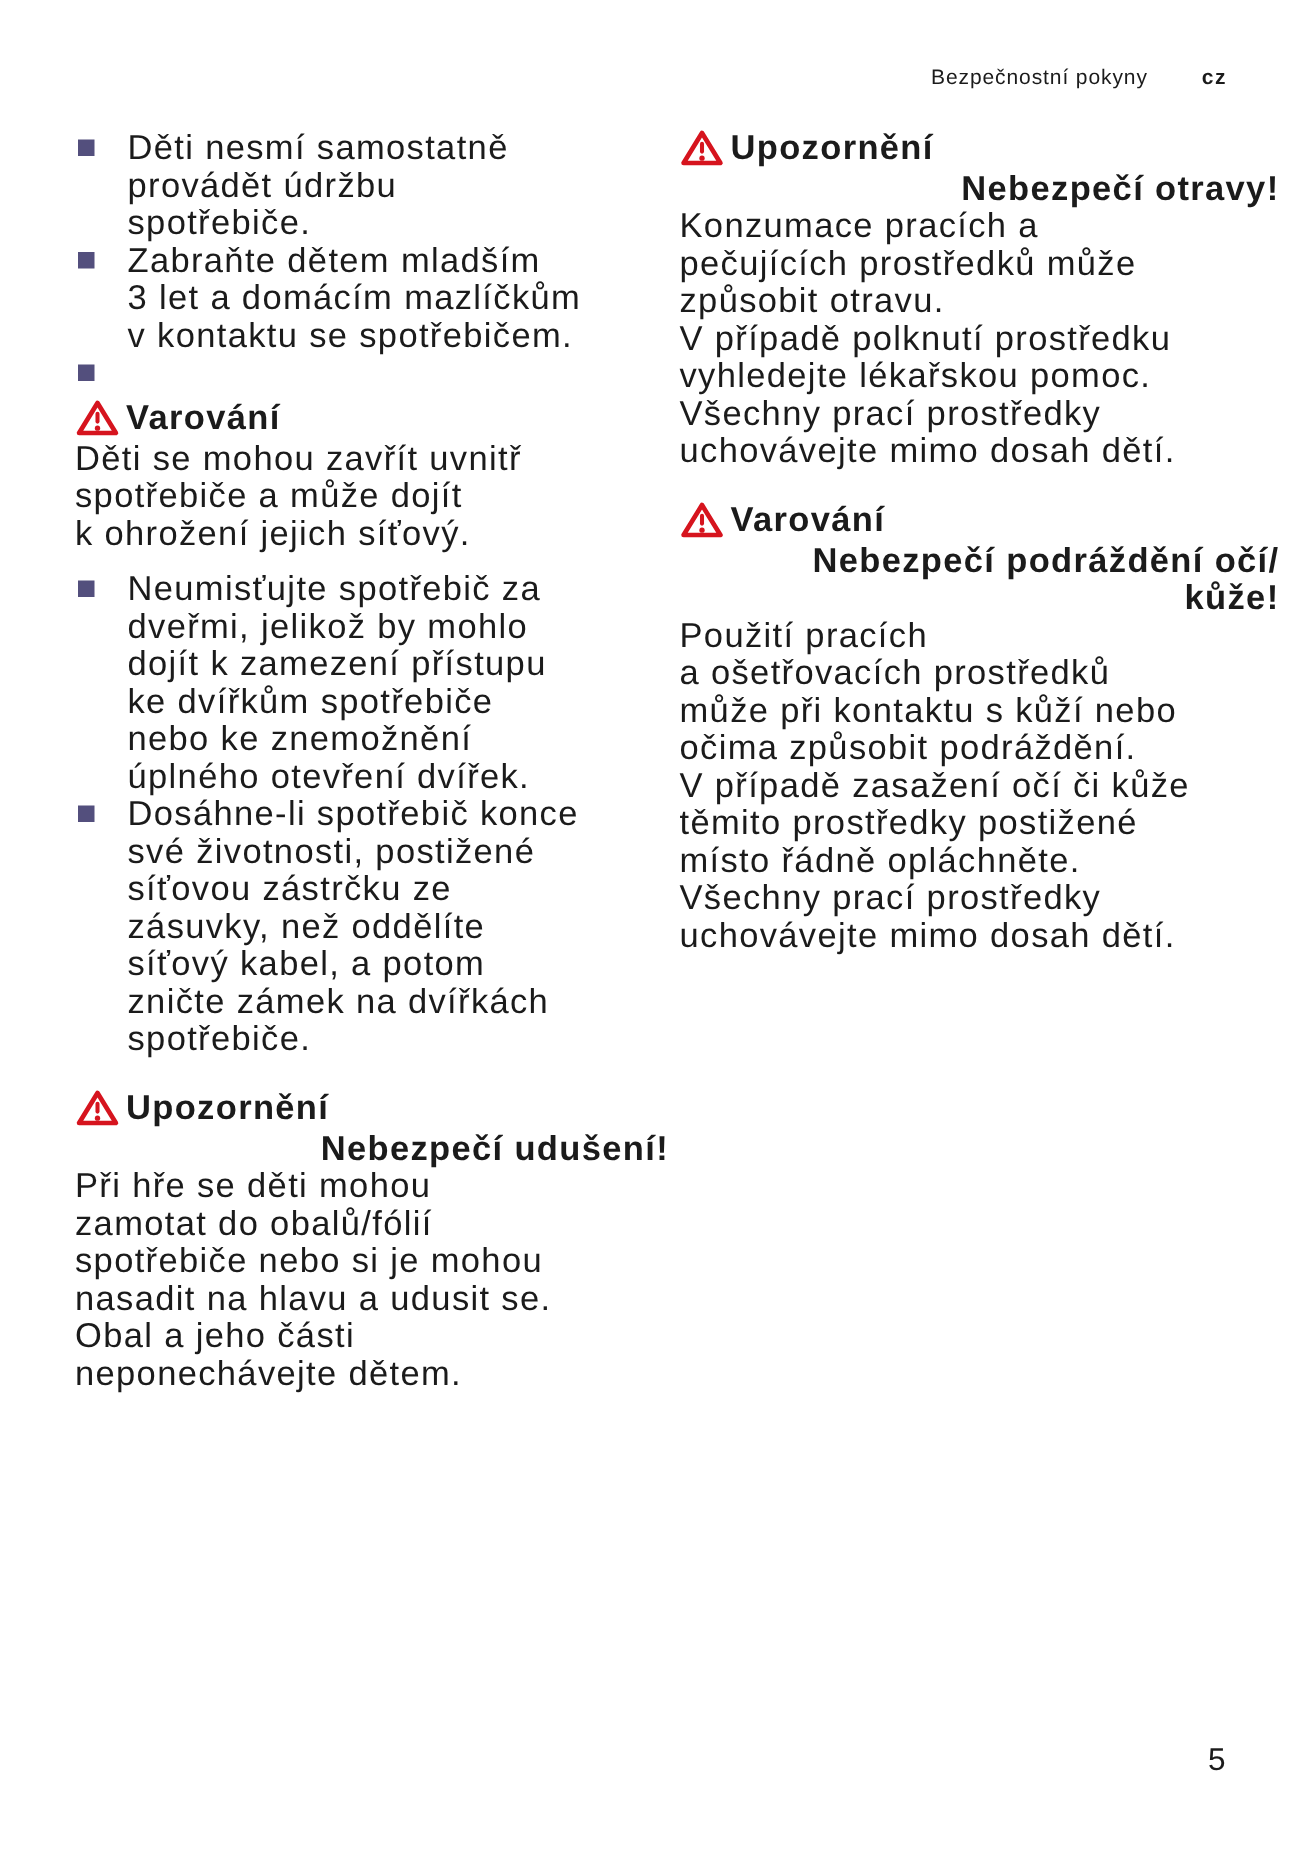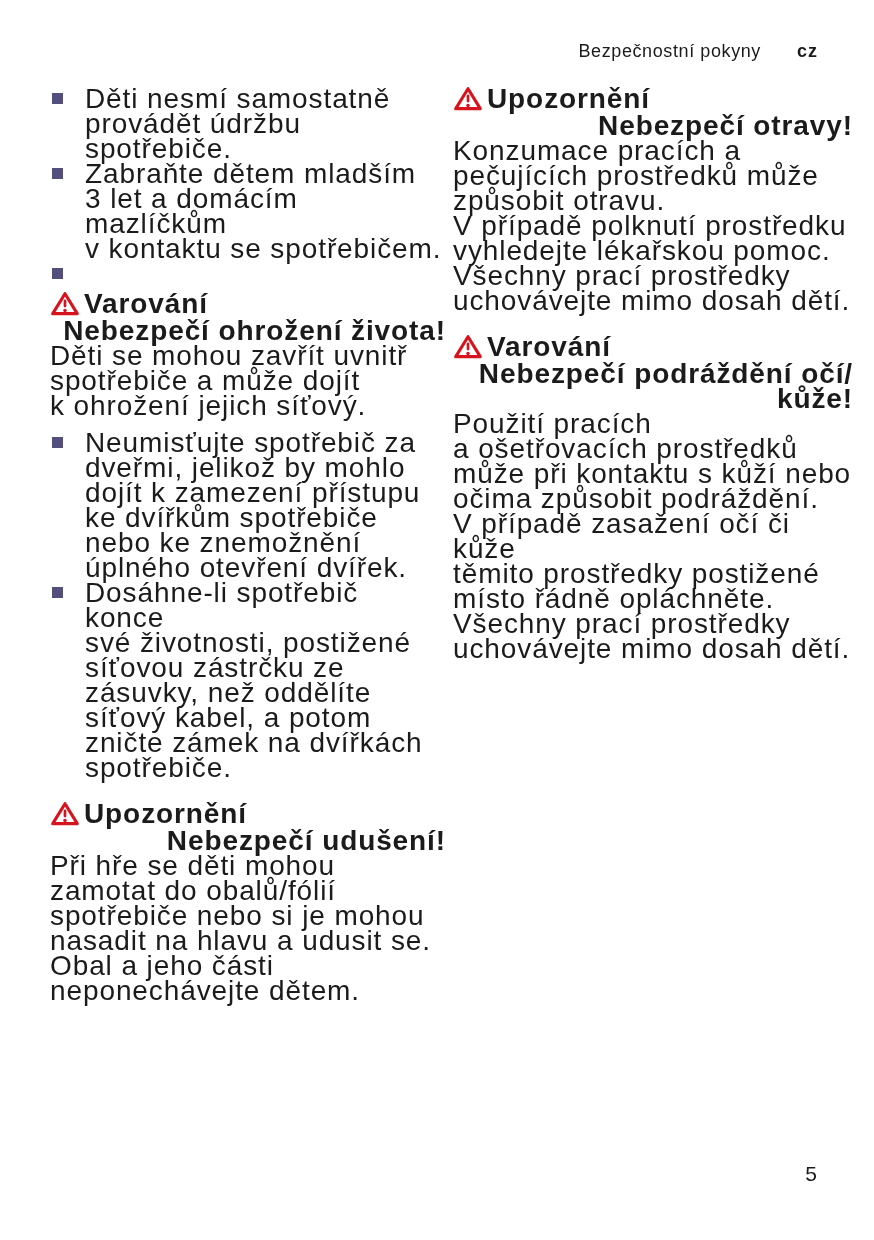--- a/index.html
+++ b/index.html
@@ -6,28 +6,28 @@
   body {
     width: 874px; height: 1240px;
     background: #ffffff;
     font-family: "Liberation Sans", "DejaVu Sans", sans-serif;
     color: #1b1b1b;
     position: relative;
     overflow: hidden;
   }
   .header {
     position: absolute; top: 40px; right: 56px;
-    font-size: 18px; line-height: 22px;
+    font-size: 14px; line-height: 22px;
     display: flex; align-items: flex-end;
     letter-spacing: 0.6px;
   }
   .header .lang { font-weight: bold; margin-left: 36px; letter-spacing: 1px; }
   .col {
     position: absolute; top: 86px;
-    font-size: 28px; line-height: 25px;
+    font-size: 23px; line-height: 25px;
     letter-spacing: 0.9px;
   }
   .col-left  { left: 50px;  width: 396px; }
   .col-right { left: 453px; width: 400px; }
   .li { display: flex; align-items: flex-start; }
   .bullet {
     flex: 0 0 auto;
     width: 11px; height: 11px;
     background: #534f7d;
     margin: 7px 22px 0 2px;
@@ -76,21 +76,20 @@
 
   <div class="warn">
     <div class="warn-head">
       <svg class="tri" viewBox="0 0 28 25" aria-hidden="true">
         <path d="M14 2.6 L25.8 21.8 L2.2 21.8 Z" fill="#ffffff" stroke="#d6141e" stroke-width="3" stroke-linejoin="round"></path>
         <rect x="12.7" y="8.2" width="2.6" height="7.6" rx="1.3" fill="#d6141e"></rect>
         <circle cx="14" cy="18.7" r="1.7" fill="#d6141e"></circle>
       </svg>
       <span class="warn-title">Varování</span>
     </div>
-    <div class="warn-sub">Nebezpečí ohrožení života!</div>
     <div class="warn-body">Děti se mohou zavřít uvnitř
 spotřebiče a může dojít
 k ohrožení jejich síťový.</div>
   </div>
 
   <div>
     <div class="li">
       <span class="bullet"></span>
       <span class="li-text">Neumisťujte spotřebič za
 dveřmi, jelikož by mohlo

